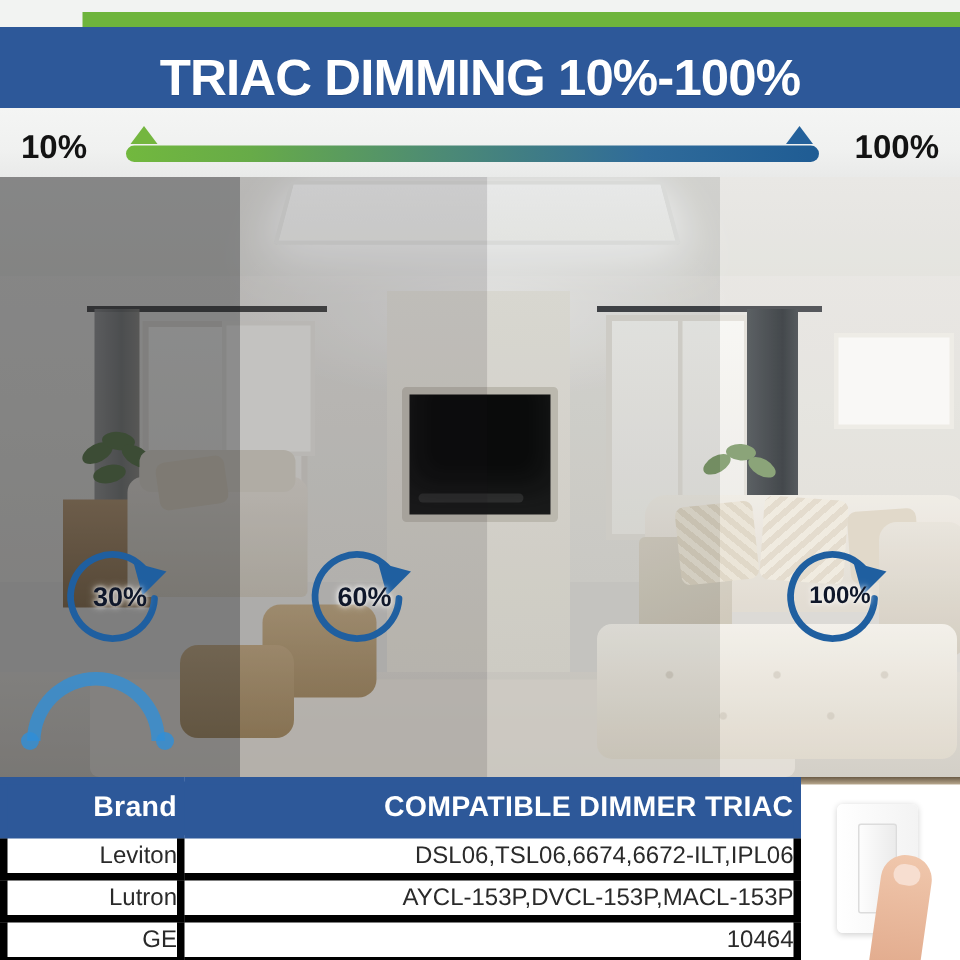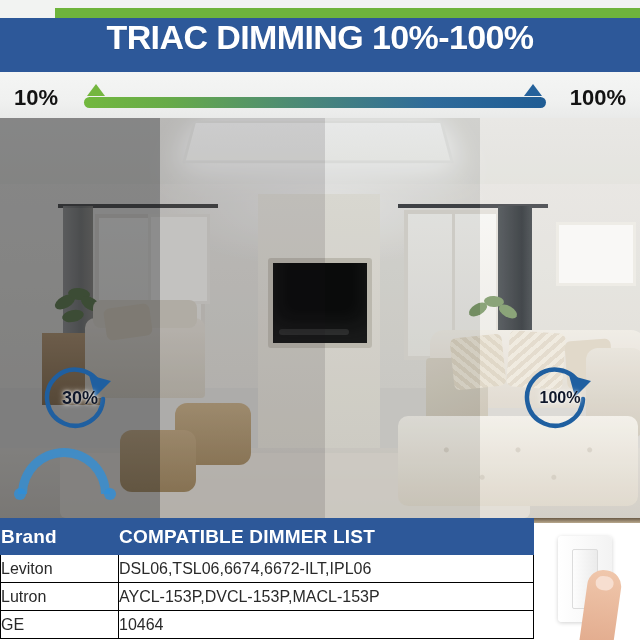--- a/index.html
+++ b/index.html
@@ -11,21 +11,21 @@
     overflow:hidden;
   }
   #page { position:relative; width:640px; height:640px; overflow:hidden; background:#fff; }
 
   
   .top-strip { position:absolute; left:0; top:0; width:640px; height:18px; background:#f2f3f2; }
   .green-bar { position:absolute; left:55px; top:8px; width:585px; height:11px; background:#6eb43c; }
   .title-bar {
     position:absolute; left:0; top:18px; width:640px; height:54px;
     background:#2d5899;
-    display:flex; align-items:flex-start; justify-content:center;
+    display:flex; align-items:flex-end; justify-content:center;
   }
   .title-text {
     color:#ffffff;
     font-size:34px;
     font-weight:bold;
     letter-spacing:-0.6px;
     font-family:"Liberation Sans", sans-serif;
     white-space:nowrap;
     text-shadow:0 1px 0 rgba(0,0,0,.12);
   }
@@ -184,22 +184,22 @@
   .watermark .wtext {
     position:absolute; left:0; top:44px; width:120px; text-align:center;
     color:#2f8fd8; font-weight:bold; font-size:19px; line-height:21px;
     font-family:"Liberation Sans", sans-serif; opacity:.82;
   }
 
   
   .table-wrap { position:absolute; left:0; top:518px; width:534px; height:122px; background:#fff; }
   table.dimtable { width:534px; border-collapse:collapse; table-layout:fixed; }
   table.dimtable th, table.dimtable td {
-    border:1px solid #000000;
-    text-align:left;
+    border:5px solid #000000;
+    text-align:right;
     font-family:"Liberation Sans", sans-serif;
   }
   table.dimtable th {
     background:#2d5899; color:#fff; font-size:19px; font-weight:bold;
     height:36px; letter-spacing:.2px; border-color:#2d5899;
   }
   table.dimtable th.brand-col { width:118px; }
   table.dimtable td { height:28px; font-size:16px; color:#2a2a2a; background:#fff; }
   table.dimtable td.brand-cell { width:118px; }
 
@@ -296,37 +296,44 @@
     </div>
 
     <div class="badge" id="badge-30">
       <svg width="74" height="74" viewBox="0 0 74 74">
         <path d="M57 24 A28 28 0 1 0 60 38" fill="none" stroke="#1f5fa0" stroke-width="4.5" stroke-linecap="round"></path>
         <polygon points="46,14 68,20 52,36" fill="#1f5fa0"></polygon>
       </svg>
       <div class="pct">30%</div>
     </div>
 
+    <div class="badge" id="badge-60">
+      <svg width="74" height="74" viewBox="0 0 74 74">
+        <path d="M57 24 A28 28 0 1 0 60 38" fill="none" stroke="#1f5fa0" stroke-width="4.5" stroke-linecap="round"></path>
+        <polygon points="46,14 68,20 52,36" fill="#1f5fa0"></polygon>
+      </svg>
+      <div class="pct">60%</div>
+    </div>
 
 
     <div class="badge" id="badge-100">
       <svg width="74" height="74" viewBox="0 0 74 74">
         <path d="M57 24 A28 28 0 1 0 60 38" fill="none" stroke="#1f5fa0" stroke-width="4.5" stroke-linecap="round"></path>
         <polygon points="46,14 68,20 52,36" fill="#1f5fa0"></polygon>
       </svg>
       <div class="pct small">100%</div>
     </div>
   </div>
 
   <div class="table-wrap">
     <table class="dimtable">
       <thead>
         <tr>
           <th class="brand-col">Brand</th>
-          <th>COMPATIBLE DIMMER LIST</th>
+          <th>COMPATIBLE DIMMER TRIAC</th>
         </tr>
       </thead>
       <tbody>
         <tr>
           <td class="brand-cell">Leviton</td>
           <td>DSL06,TSL06,6674,6672-ILT,IPL06</td>
         </tr>
         <tr>
           <td class="brand-cell">Lutron</td>
           <td>AYCL-153P,DVCL-153P,MACL-153P</td>

